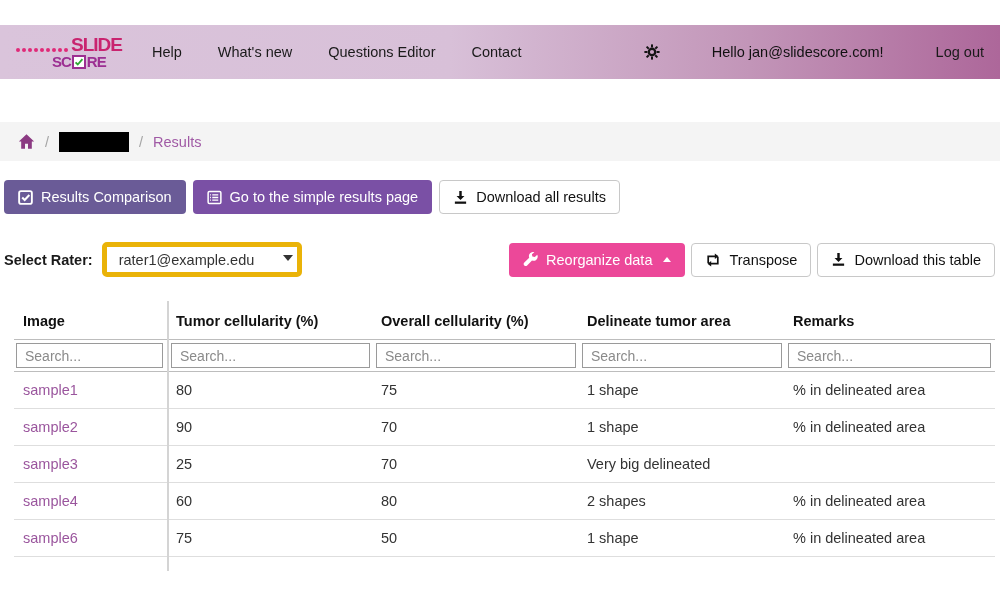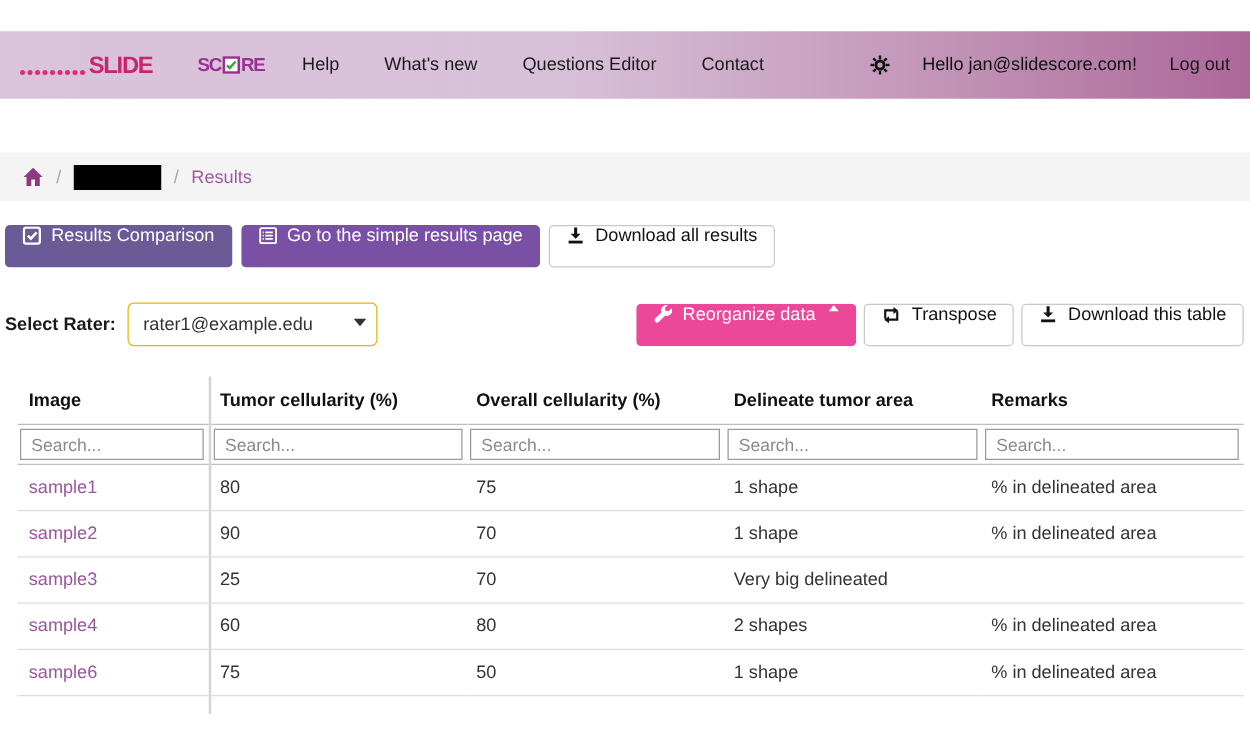--- a/index.html
+++ b/index.html
@@ -13,30 +13,30 @@
 
   
   .navbar {
     margin-top: 25px;
     height: 54px;
     background: linear-gradient(90deg, #dac4db 0%, #d8c0d8 45%, #c295b8 75%, #ad679a 100%);
     display: flex;
     align-items: center;
     padding: 0 16px;
   }
-  .logo { display: flex; flex-direction: row; line-height: 1; cursor: pointer; margin-right: 30px; }
+  .logo { display: flex; flex-direction: column; line-height: 1; cursor: pointer; margin-right: 30px; }
   .logo-top { display: flex; align-items: flex-end; gap: 3px; }
   .logo-dots { display: grid; grid-template-columns: repeat(3, 4px); grid-auto-rows: 4px; gap: 2px; margin-bottom: 2px; }
   .logo-dots i { width: 4px; height: 4px; border-radius: 50%; background: #e02a78; }
   .logo-word1 { font-size: 19px; font-weight: bold; letter-spacing: -1px; color: #c9246f; }
   .logo-bottom { font-size: 15px; font-weight: bold; letter-spacing: -1px; color: #9c2f92; display: flex; align-items: center; margin-left: 36px; }
   .logo-checkbox { width: 14px; height: 14px; border: 2px solid #9c2f92; background: #fff; display: inline-flex; align-items: center; justify-content: center; margin: 0 1px; }
   .nav-links { display: flex; gap: 36px; font-size: 14.5px; }
   .nav-links a { color: #1a1a1a; text-decoration: none; cursor: pointer; }
-  .nav-right { margin-left: auto; display: flex; align-items: center; gap: 26px; font-size: 14.5px; }
+  .nav-right { margin-left: auto; display: flex; align-items: center; gap: 52px; font-size: 14.5px; }
   .gear-btn { cursor: pointer; display: flex; align-items: center; }
   .nav-right a { color: #1a1a1a; text-decoration: none; cursor: pointer; }
   .greeting { color: #111; }
 
   
   .breadcrumb {
     margin-top: 43px;
     height: 39px;
     background: #f4f4f4;
     display: flex;
@@ -51,40 +51,40 @@
   .home-link { display: flex; align-items: center; cursor: pointer; }
 
   
   .actions { margin: 19px 0 0 4px; display: flex; gap: 7px; }
   .btn {
     height: 34px;
     border-radius: 4px;
     font-size: 14.5px;
     font-family: "Liberation Sans", sans-serif;
     display: inline-flex;
-    align-items: flex-start;
+    align-items: center;
     gap: 8px;
     padding: 0 13px;
     border: 1px solid transparent;
     cursor: pointer;
     white-space: nowrap;
   }
   .btn-comparison { background: #6a5b97; color: #fff; }
   .btn-simple { background: #7a50a5; color: #fff; }
   .btn-light { background: #fff; border: 1px solid #c8c8c8; color: #111; }
   .btn-reorg { background: #ec4899; color: #fff; }
   .caret-up { width: 0; height: 0; border-left: 4px solid transparent; border-right: 4px solid transparent; border-bottom: 5px solid #fff; margin-left: 3px; }
 
   
   .rater-row { margin: 28px 5px 0 4px; display: flex; align-items: center; }
   .rater-label { font-weight: bold; font-size: 14.5px; }
   .select-wrap { position: relative; margin-left: 9px; }
   .rater-select {
     width: 200px; height: 35px;
-    border: 1px solid #eab308; border-radius: 5px;
+    border: 5px solid #eab308; border-radius: 5px;
     padding: 0 28px 0 12px;
     font-size: 14.5px; color: #333;
     background: #fff;
     appearance: none; -webkit-appearance: none;
     font-family: "Liberation Sans", sans-serif;
     cursor: pointer;
   }
   .select-chevron { position: absolute; right: 9px; top: 13px; width: 0; height: 0; border-left: 5px solid transparent; border-right: 5px solid transparent; border-top: 6px solid #333; pointer-events: none; }
   .table-actions { margin-left: auto; display: flex; gap: 6px; }
 

